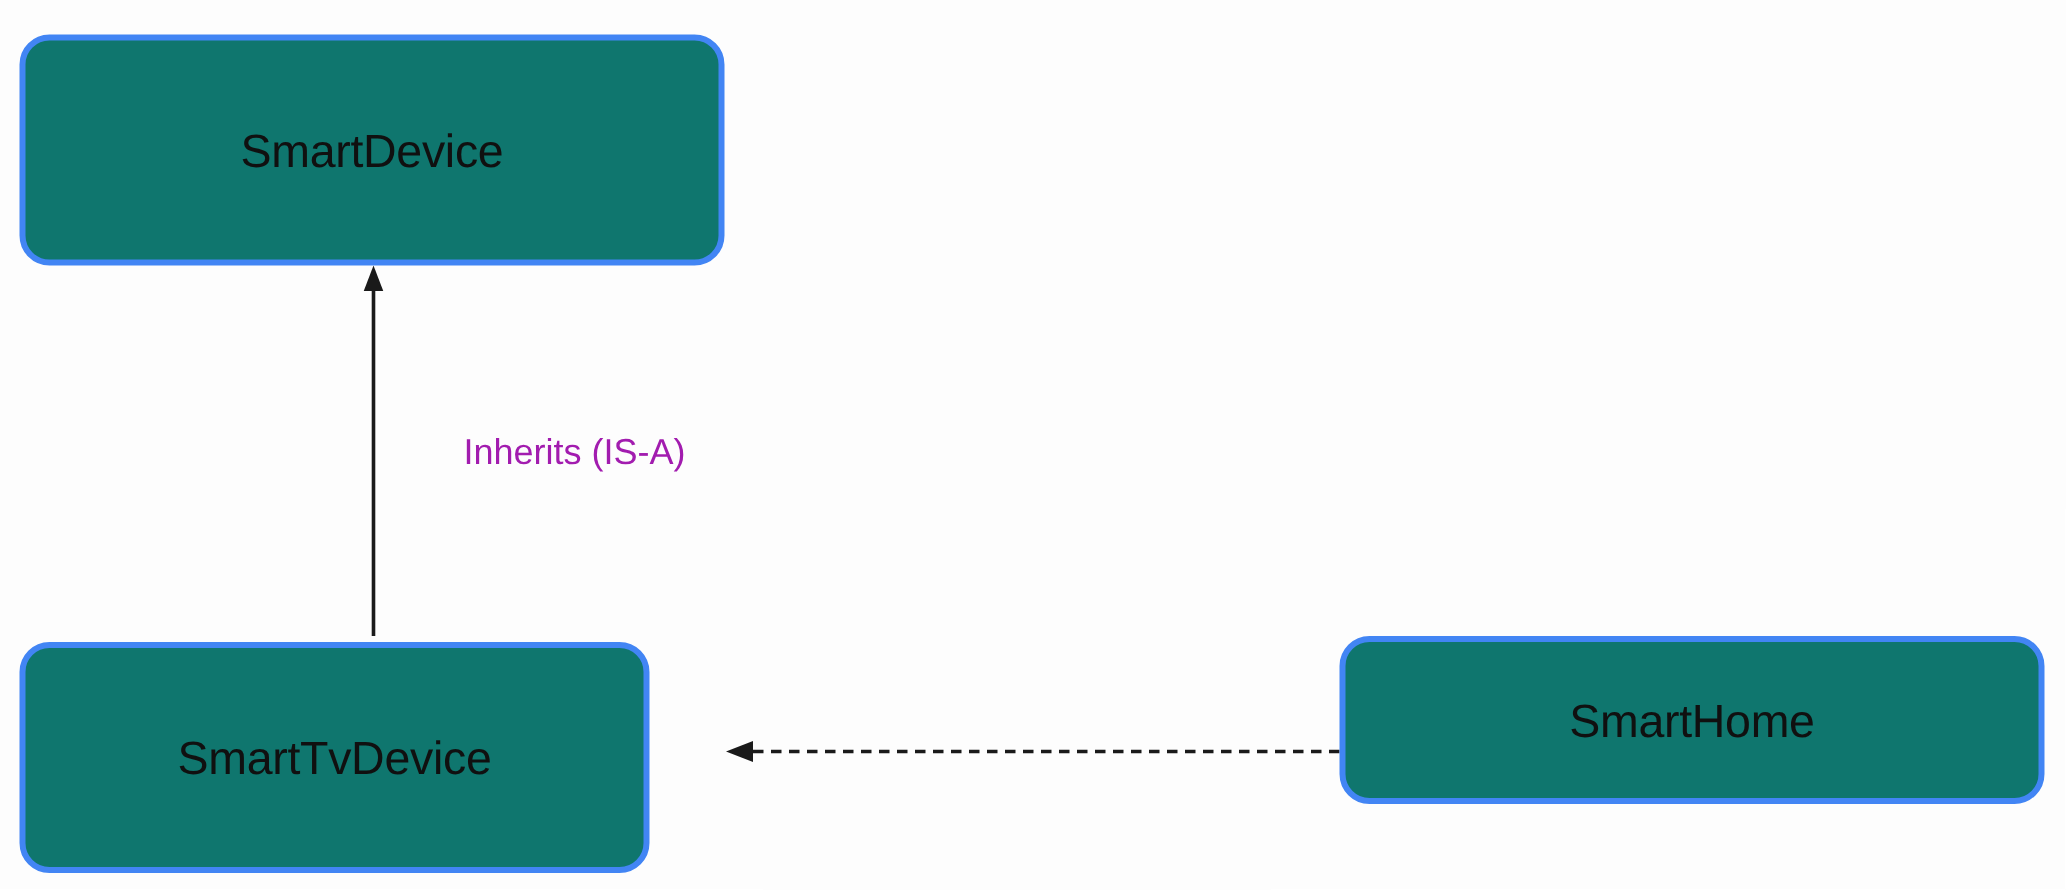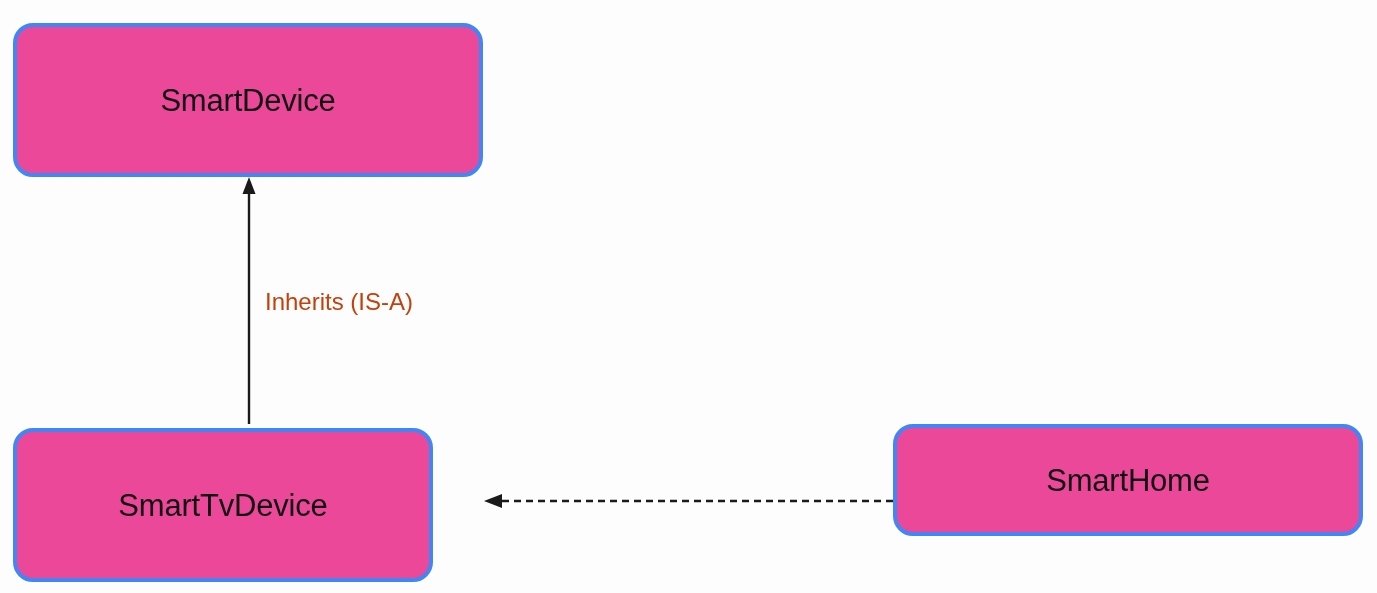--- a/index.html
+++ b/index.html
@@ -22,21 +22,21 @@
     position: absolute;
     left: 0;
     top: 0;
     width: 1377px;
     height: 593px;
     pointer-events: none;
   }
   .node-box {
     position: absolute;
     box-sizing: border-box;
-    background: #ec4899;
+    background: #0f766e;
     border-style: solid;
     border-width: 4px;
     border-radius: 20px;
     display: flex;
     align-items: center;
     justify-content: center;
   }
   .node-label {
     font-family: "Liberation Sans", sans-serif;
     font-size: 31px;
@@ -44,23 +44,24 @@
     letter-spacing: -0.2px;
     color: #101010;
     white-space: nowrap;
     line-height: 1;
   }
   .edge-label {
     position: absolute;
     font-family: "Liberation Sans", sans-serif;
     font-size: 24px;
     font-weight: 400;
-    color: #c2410c;
+    color: #a21caf;
     white-space: nowrap;
     line-height: 1;
+    margin-left: 44px;
   }
   .edge-line {
     stroke: #1a1a1a;
     fill: none;
   }
   .edge-head {
     fill: #1a1a1a;
     stroke: none;
   }
 </style>

